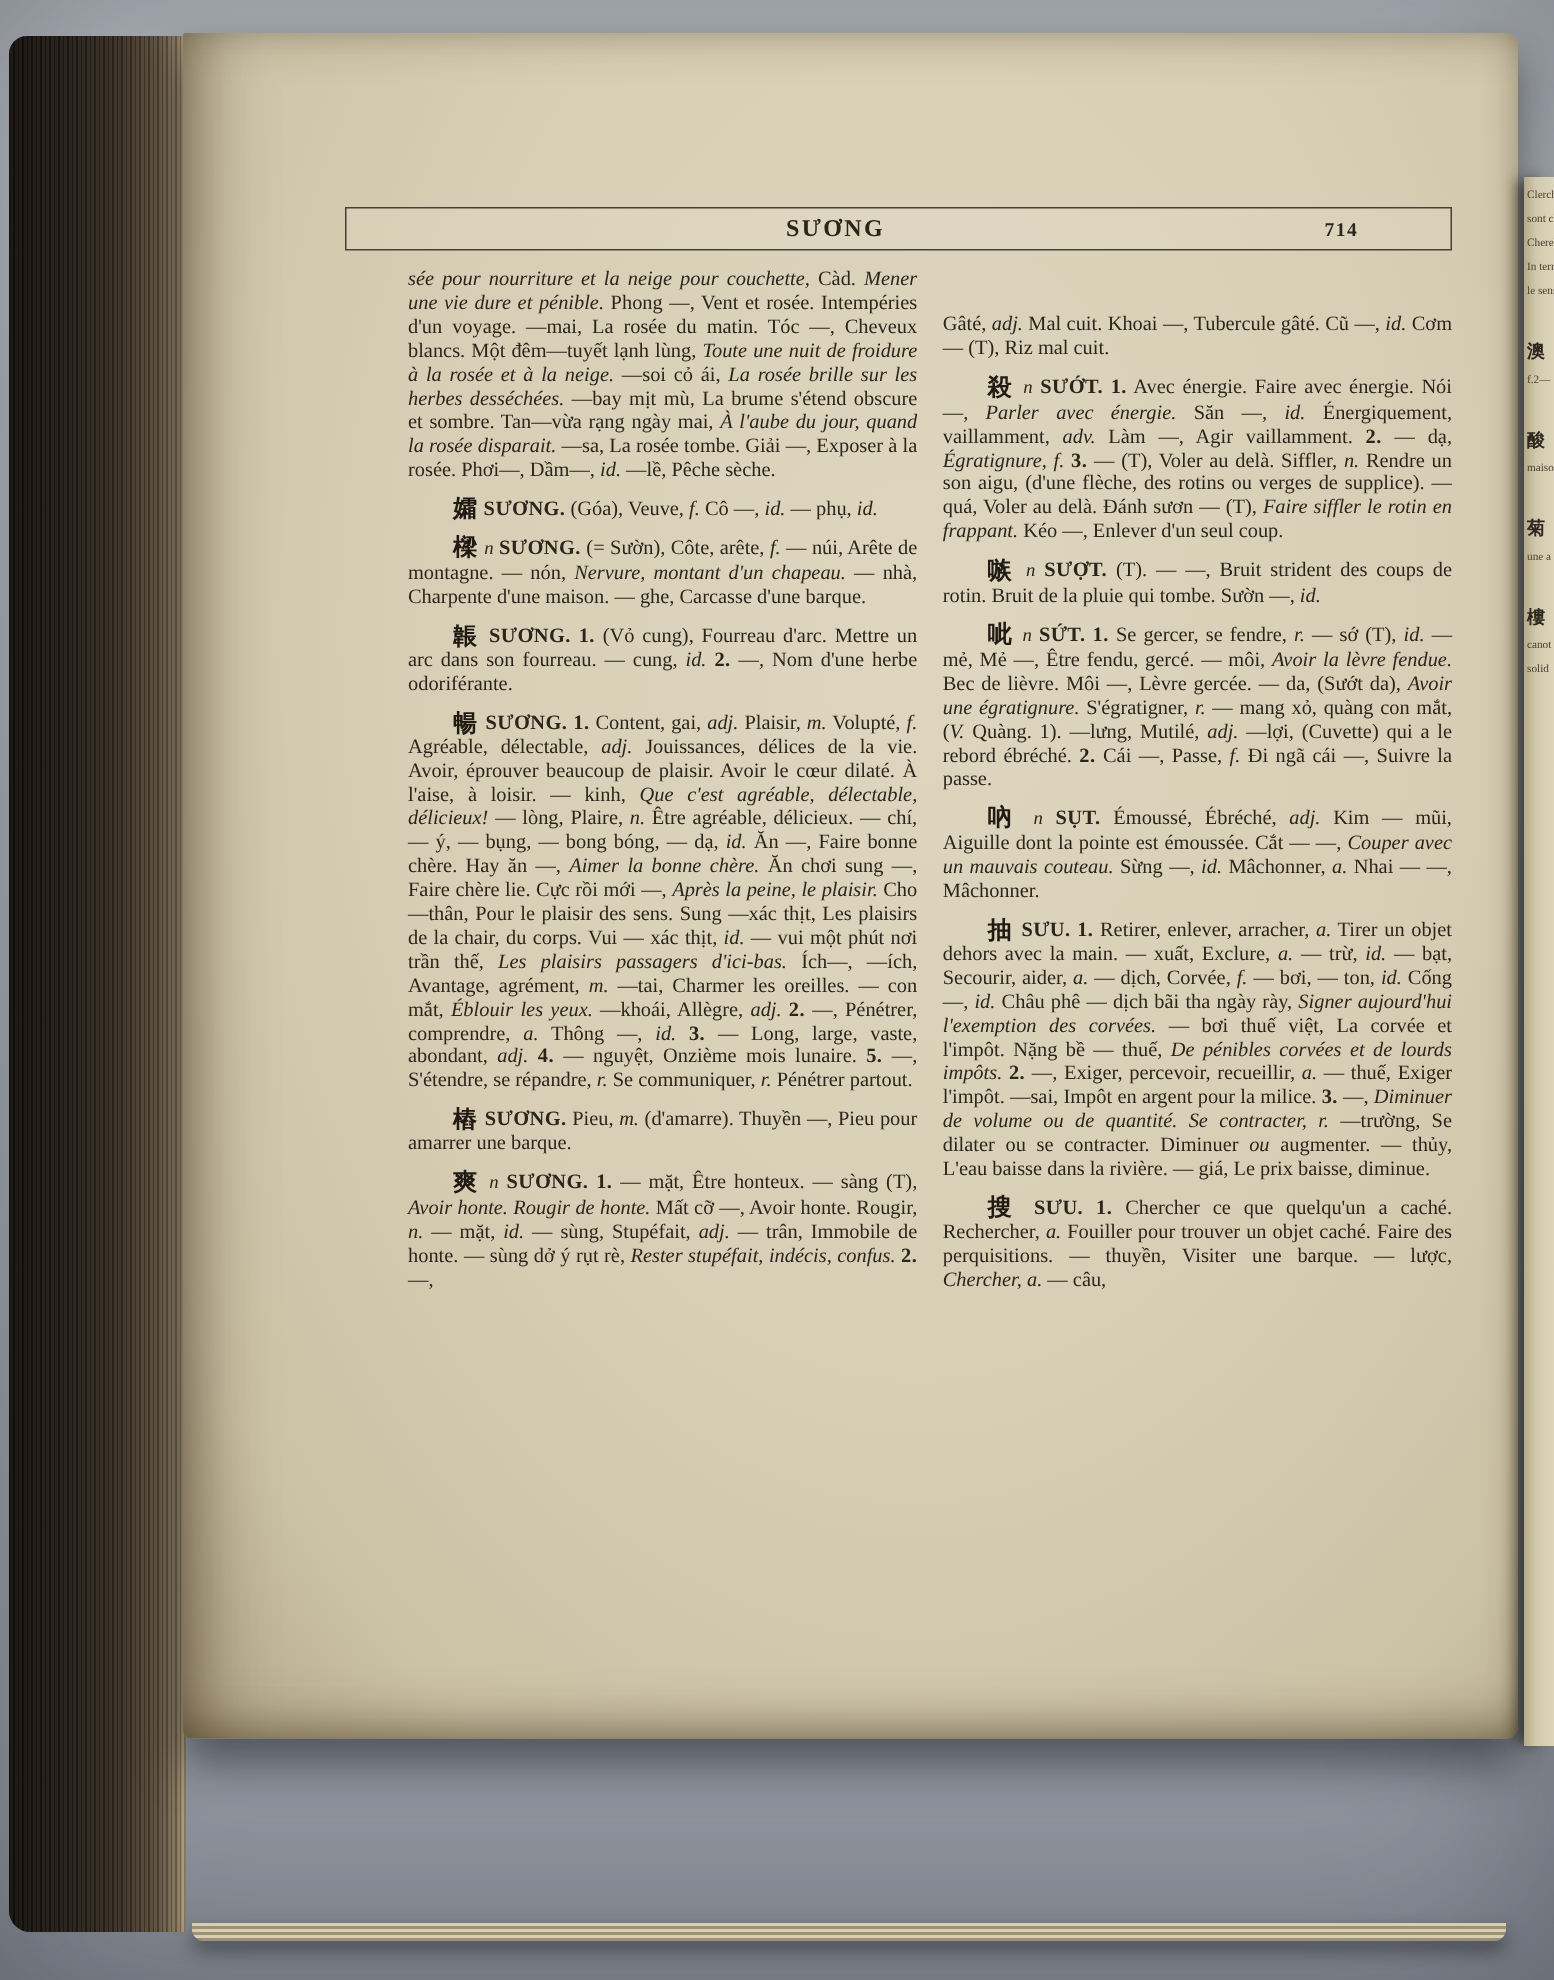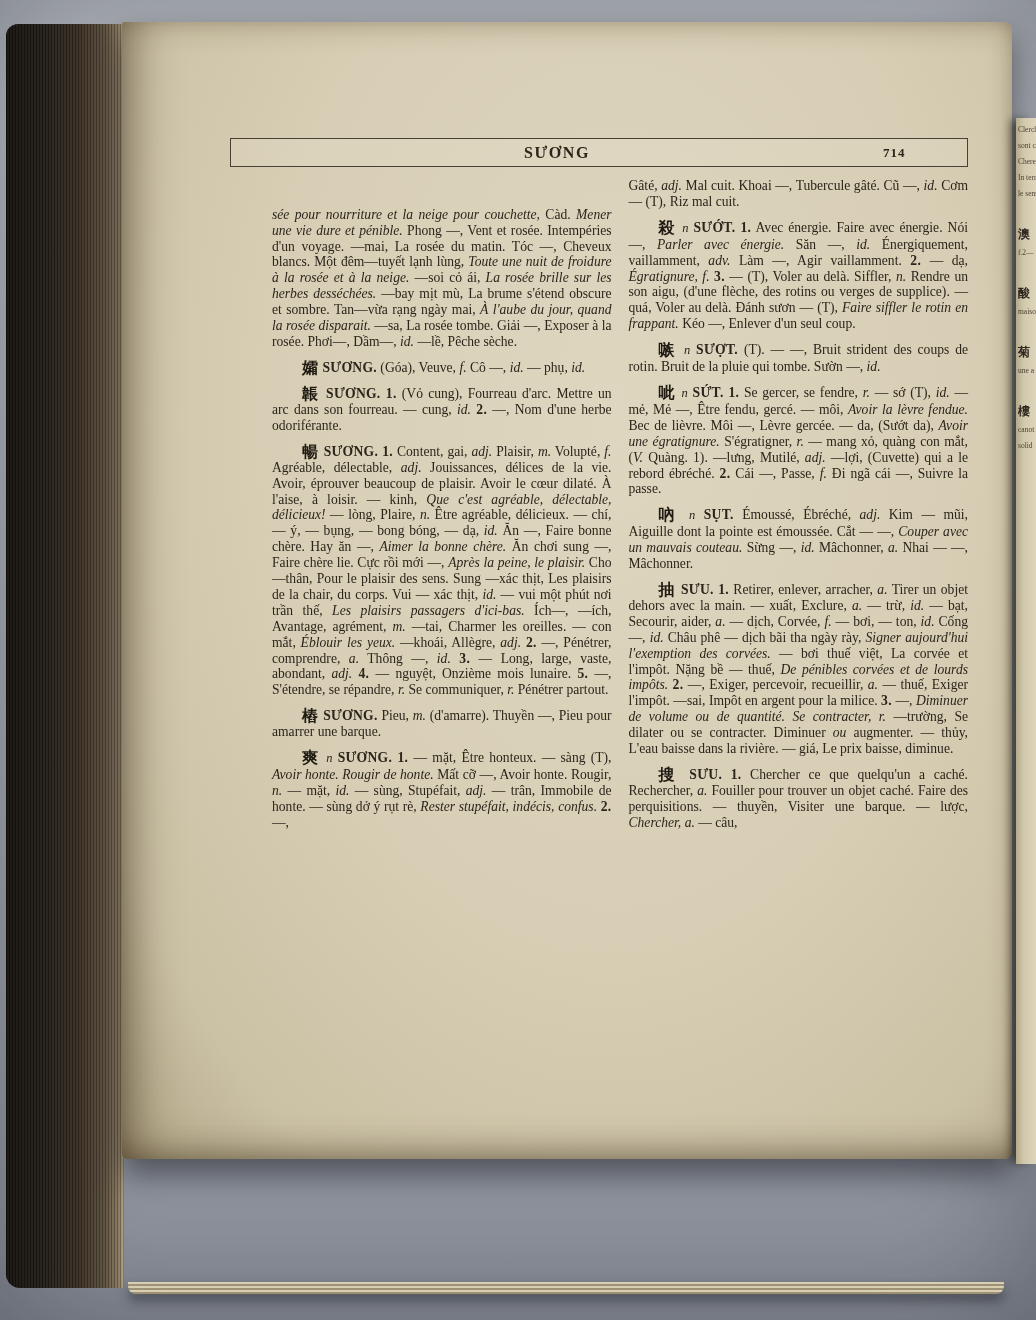--- a/index.html
+++ b/index.html
@@ -85,20 +85,21 @@
 
       <div class="header-box">
         <span class="h-side">SƯƠNG</span>
         <span class="h-num">714</span>
       </div>
 
       <div class="cols">
         <div class="col">
             <div class="cont"><span><i>sée pour nourriture et la neige pour couchette,</i> Càd. <i>Mener une vie dure et pénible.</i> Phong —, Vent et rosée. Intempéries d'un voyage. —mai, La rosée du matin. Tóc —, Cheveux blancs. Một đêm—tuyết lạnh lùng, <i>Toute une nuit de froidure à la rosée et à la neige.</i> —soi cỏ ái, <i>La rosée brille sur les herbes desséchées.</i> —bay mịt mù, La brume s'étend obscure et sombre. Tan—vừa rạng ngày mai, <i>À l'aube du jour, quand la rosée disparait.</i> —sa, La rosée tombe. Giải —, Exposer à la rosée. Phơi—, Dầm—, <i>id.</i> —lề, Pêche sèche.</span></div>
             <div class="entry"><span class="hz">孀</span> <b class="hw">SƯƠNG.</b> <span>(Góa), Veuve, <i>f.</i> Cô —, <i>id.</i> — phụ, <i>id.</i></span></div>
+            <div class="entry"><span class="hz">樑</span> <i class="pre">n</i> <b class="hw">SƯƠNG.</b> <span>(= Sườn), Côte, arête, <i>f.</i> — núi, Arête de montagne. — nón, <i>Nervure, montant d'un chapeau.</i> — nhà, Charpente d'une maison. — ghe, Carcasse d'une barque.</span></div>
             <div class="entry"><span class="hz">韔</span> <b class="hw">SƯƠNG.</b> <span><b>1.</b> (Vỏ cung), Fourreau d'arc. Mettre un arc dans son fourreau. — cung, <i>id.</i> <b>2.</b> —, Nom d'une herbe odoriférante.</span></div>
             <div class="entry"><span class="hz">暢</span> <b class="hw">SƯƠNG.</b> <span><b>1.</b> Content, gai, <i>adj.</i> Plaisir, <i>m.</i> Volupté, <i>f.</i> Agréable, délectable, <i>adj.</i> Jouissances, délices de la vie. Avoir, éprouver beaucoup de plaisir. Avoir le cœur dilaté. À l'aise, à loisir. — kinh, <i>Que c'est agréable, délectable, délicieux!</i> — lòng, Plaire, <i>n.</i> Être agréable, délicieux. — chí, — ý, — bụng, — bong bóng, — dạ, <i>id.</i> Ăn —, Faire bonne chère. Hay ăn —, <i>Aimer la bonne chère.</i> Ăn chơi sung —, Faire chère lie. Cực rồi mới —, <i>Après la peine, le plaisir.</i> Cho —thân, Pour le plaisir des sens. Sung —xác thịt, Les plaisirs de la chair, du corps. Vui — xác thịt, <i>id.</i> — vui một phút nơi trần thế, <i>Les plaisirs passagers d'ici-bas.</i> Ích—, —ích, Avantage, agrément, <i>m.</i> —tai, Charmer les oreilles. — con mắt, <i>Éblouir les yeux.</i> —khoái, Allègre, <i>adj.</i> <b>2.</b> —, Pénétrer, comprendre, <i>a.</i> Thông —, <i>id.</i> <b>3.</b> — Long, large, vaste, abondant, <i>adj.</i> <b>4.</b> — nguyệt, Onzième mois lunaire. <b>5.</b> —, S'étendre, se répandre, <i>r.</i> Se communiquer, <i>r.</i> Pénétrer partout.</span></div>
             <div class="entry"><span class="hz">樁</span> <b class="hw">SƯƠNG.</b> <span>Pieu, <i>m.</i> (d'amarre). Thuyền —, Pieu pour amarrer une barque.</span></div>
             <div class="entry"><span class="hz">爽</span> <i class="pre">n</i> <b class="hw">SƯƠNG.</b> <span><b>1.</b> — mặt, Être honteux. — sàng (T), <i>Avoir honte. Rougir de honte.</i> Mất cỡ —, Avoir honte. Rougir, <i>n.</i> — mặt, <i>id.</i> — sùng, Stupéfait, <i>adj.</i> — trân, Immobile de honte. — sùng dở ý rụt rè, <i>Rester stupéfait, indécis, confus.</i> <b>2.</b> —,</span></div>
           </div>
         <div class="divider"></div>
         <div class="col">
             <div class="cont"><span>Gâté, <i>adj.</i> Mal cuit. Khoai —, Tubercule gâté. Cũ —, <i>id.</i> Cơm — (T), Riz mal cuit.</span></div>
             <div class="entry"><span class="hz">殺</span> <i class="pre">n</i> <b class="hw">SƯỚT.</b> <span><b>1.</b> Avec énergie. Faire avec énergie. Nói —, <i>Parler avec énergie.</i> Săn —, <i>id.</i> Énergiquement, vaillamment, <i>adv.</i> Làm —, Agir vaillamment. <b>2.</b> — dạ, <i>Égratignure, f.</i> <b>3.</b> — (T), Voler au delà. Siffler, <i>n.</i> Rendre un son aigu, (d'une flèche, des rotins ou verges de supplice). —quá, Voler au delà. Đánh sươn — (T), <i>Faire siffler le rotin en frappant.</i> Kéo —, Enlever d'un seul coup.</span></div>
             <div class="entry"><span class="hz">嗾</span> <i class="pre">n</i> <b class="hw">SƯỢT.</b> <span>(T). — —, Bruit strident des coups de rotin. Bruit de la pluie qui tombe. Sườn —, <i>id.</i></span></div>

